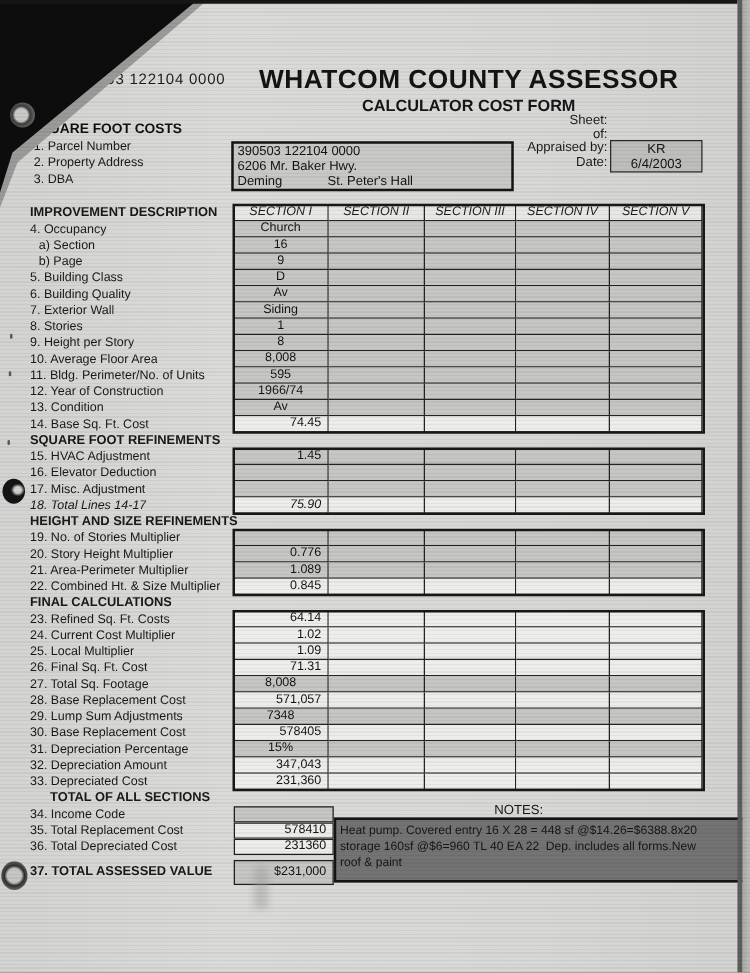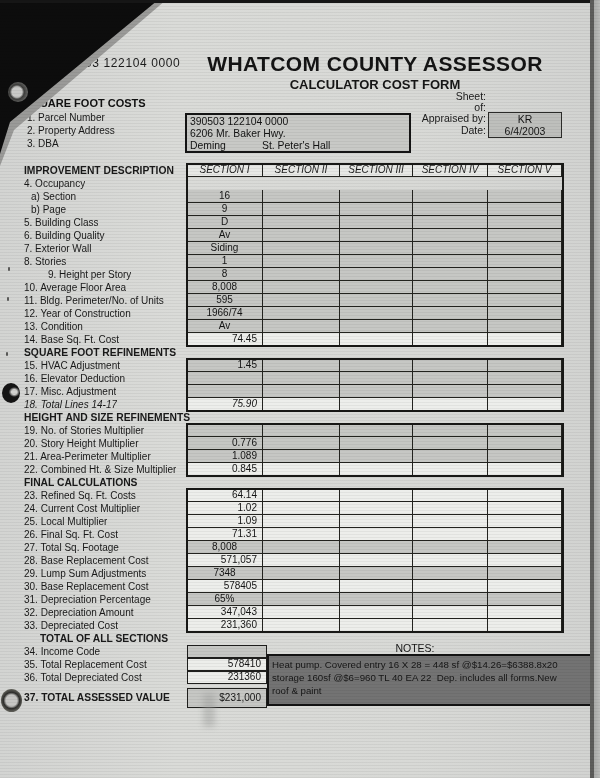--- a/index.html
+++ b/index.html
@@ -108,20 +108,27 @@
         <div class="cells">
           <div class="cell hdr" style="width: 76px; font-style: italic;">SECTION I</div>
           <div class="cell hdr" style="width: 77px;">SECTION II</div>
           <div class="cell hdr" style="width: 73px;">SECTION III</div>
           <div class="cell hdr" style="width: 75px;">SECTION IV</div>
           <div class="cell hdr last" style="width: 74px;">SECTION V</div>
         </div>
       </div>
       <div class="fline" style="top: 13px; height: 13px;">
         <div class="lbl" style="line-height: 13px;">4. Occupancy</div>
+        <div class="cells">
+          <div class="cell sg ac" style="width: 76px;">Church</div>
+          <div class="cell sg" style="width: 77px;"></div>
+          <div class="cell sg" style="width: 73px;"></div>
+          <div class="cell sg" style="width: 75px;"></div>
+          <div class="cell sg last" style="width: 74px;"></div>
+        </div>
       </div>
       <div class="fline" style="top: 26px; height: 13px;">
         <div class="lbl ind" style="line-height: 13px;">a) Section</div>
         <div class="cells">
           <div class="cell sg ac" style="width: 76px;">16</div>
           <div class="cell sg" style="width: 77px;"></div>
           <div class="cell sg" style="width: 73px;"></div>
           <div class="cell sg" style="width: 75px;"></div>
           <div class="cell sg last" style="width: 74px;"></div>
         </div>
@@ -170,21 +177,21 @@
         <div class="lbl" style="line-height: 13px;">8. Stories</div>
         <div class="cells">
           <div class="cell sg ac" style="width: 76px;">1</div>
           <div class="cell sg" style="width: 77px;"></div>
           <div class="cell sg" style="width: 73px;"></div>
           <div class="cell sg" style="width: 75px;"></div>
           <div class="cell sg last" style="width: 74px;"></div>
         </div>
       </div>
       <div class="fline" style="top: 104px; height: 13px;">
-        <div class="lbl" style="line-height: 13px; margin-left: 24px;">9. Height per Story</div>
+        <div class="lbl" style="line-height: 13px;">9. Height per Story</div>
         <div class="cells">
           <div class="cell sg ac" style="width: 76px;">8</div>
           <div class="cell sg" style="width: 77px;"></div>
           <div class="cell sg" style="width: 73px;"></div>
           <div class="cell sg" style="width: 75px;"></div>
           <div class="cell sg last" style="width: 74px;"></div>
         </div>
       </div>
       <div class="fline" style="top: 117px; height: 13px;">
         <div class="lbl" style="line-height: 13px;">10. Average Floor Area</div>
@@ -401,21 +408,21 @@
           <div class="cell sw ar" style="width: 76px;">578405</div>
           <div class="cell sw" style="width: 77px;"></div>
           <div class="cell sw" style="width: 73px;"></div>
           <div class="cell sw" style="width: 75px;"></div>
           <div class="cell sw last" style="width: 74px;"></div>
         </div>
       </div>
       <div class="fline" style="top: 429px; height: 13px;">
         <div class="lbl" style="line-height: 13px;">31. Depreciation Percentage</div>
         <div class="cells">
-          <div class="cell sg ac" style="width: 76px;">65%</div>
+          <div class="cell sg ac" style="width: 76px;">15%</div>
           <div class="cell sg" style="width: 77px;"></div>
           <div class="cell sg" style="width: 73px;"></div>
           <div class="cell sg" style="width: 75px;"></div>
           <div class="cell sg last" style="width: 74px;"></div>
         </div>
       </div>
       <div class="fline" style="top: 442px; height: 13px;">
         <div class="lbl" style="line-height: 13px;">32. Depreciation Amount</div>
         <div class="cells">
           <div class="cell sw ar" style="width: 76px;">347,043</div>

